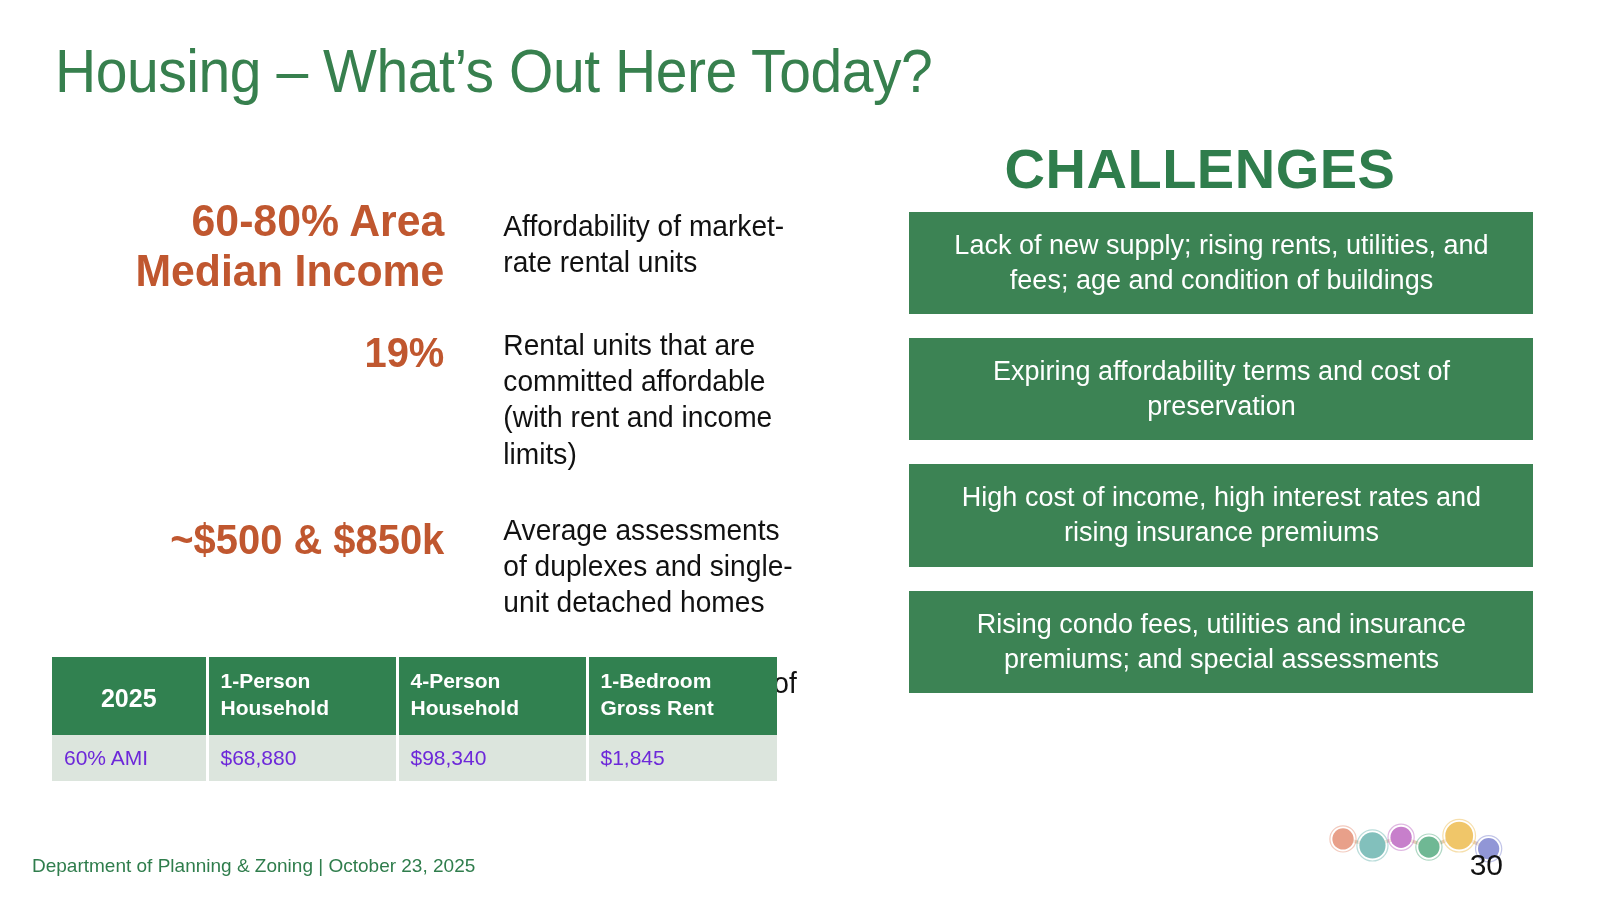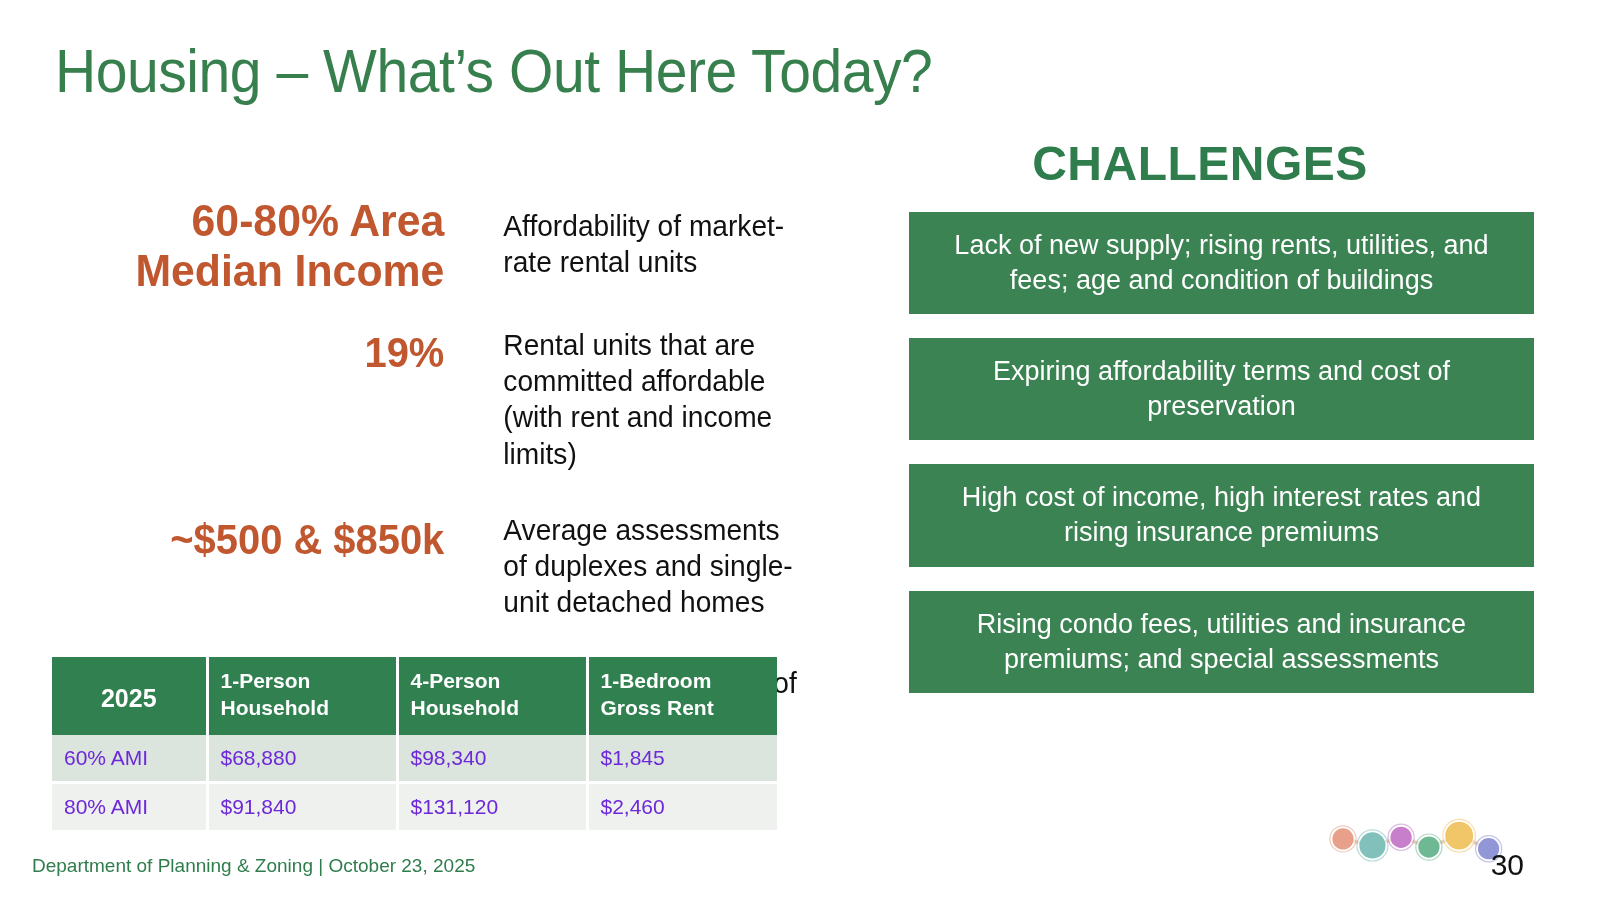--- a/index.html
+++ b/index.html
@@ -9,21 +9,20 @@
   }
   body {
     font-family: "Liberation Sans", sans-serif;
   }
   #slide {
     position: relative;
     width: 1533px;
     height: 903px;
     background: #ffffff;
     overflow: hidden;
-    padding-left: 21px;
   }
 
   
   #slide-title {
     position: absolute;
     left: 55px;
     top: 38px;
     font-size: 62px;
     line-height: 1.05;
     color: #37804E;
@@ -130,21 +129,21 @@
 
   
   #challenges-heading {
     position: absolute;
     left: 870px;
     top: 136px;
     width: 660px;
     text-align: center;
     color: #2F7D4C;
     font-weight: bold;
-    font-size: 48px;
+    font-size: 56px;
     letter-spacing: 0.5px;
     font-family: "Liberation Sans Narrow", "Liberation Sans", sans-serif;
   }
   #challenge-list {
     position: absolute;
     left: 869px;
     top: 212px;
     width: 665px;
   }
   .challenge-box {
@@ -236,26 +235,20 @@
         <th>1-Bedroom Gross Rent</th>
       </tr>
     </thead>
     <tbody>
       <tr>
         <td>60% AMI</td>
         <td>$68,880</td>
         <td>$98,340</td>
         <td>$1,845</td>
       </tr>
-      <tr>
-        <td>80% AMI</td>
-        <td>$91,840</td>
-        <td>$131,120</td>
-        <td>$2,460</td>
-      </tr>
     </tbody>
   </table>
 
   <div id="challenges-heading">CHALLENGES</div>
 
   <div id="challenge-list">
     <div class="challenge-box">Lack of new supply; rising rents, utilities, and fees; age and condition of buildings</div>
     <div class="challenge-box">Expiring affordability terms and cost of preservation</div>
     <div class="challenge-box">High cost of income, high interest rates and rising insurance premiums</div>
     <div class="challenge-box">Rising condo fees, utilities and insurance premiums; and special assessments</div>

